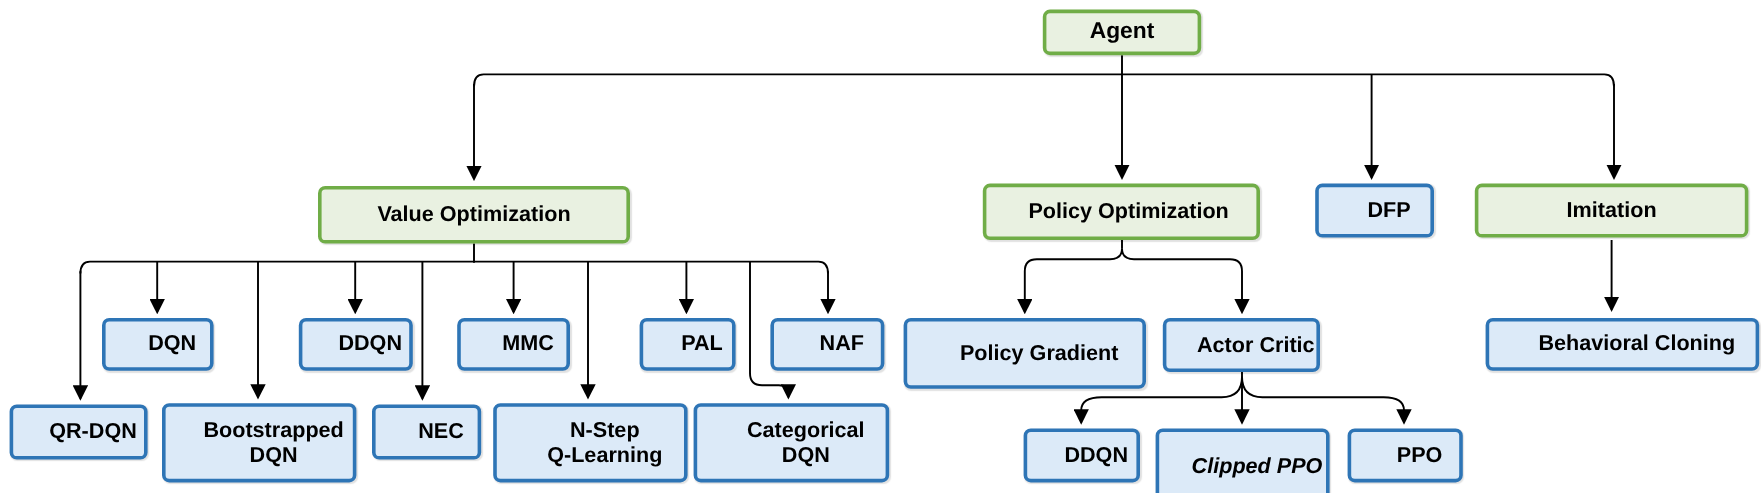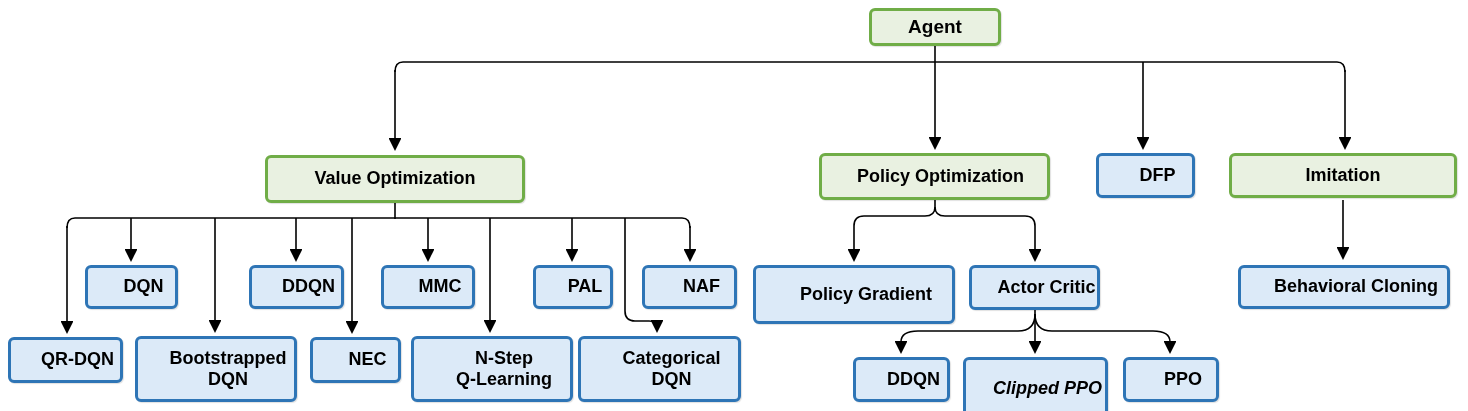--- a/index.html
+++ b/index.html
@@ -128,21 +128,21 @@
 DQN</span>
   </div>
 
   <div class="node b" style="left:753px;top:265px;width:202px;height:59px;">
     <span class="lbl">Policy Gradient</span>
   </div>
   <div class="node b" style="left:969px;top:265px;width:131px;height:45px;">
     <span class="lbl">Actor Critic</span>
   </div>
 
-  <div class="node b" style="left:1238px;top:265px;width:212px;height:44px;align-items:center;">
+  <div class="node b" style="left:1238px;top:265px;width:228px;height:44px;align-items:center;">
     <span class="lbl">Behavioral Cloning</span>
   </div>
 
   <div class="node b" style="left:853px;top:357px;width:97px;height:45px;">
     <span class="lbl">DDQN</span>
   </div>
   <div class="node b" style="left:963px;top:357px;width:145px;height:63px;font-style:italic;">
     <span class="lbl">Clipped PPO</span>
   </div>
   <div class="node b" style="left:1123px;top:357px;width:96px;height:45px;">

